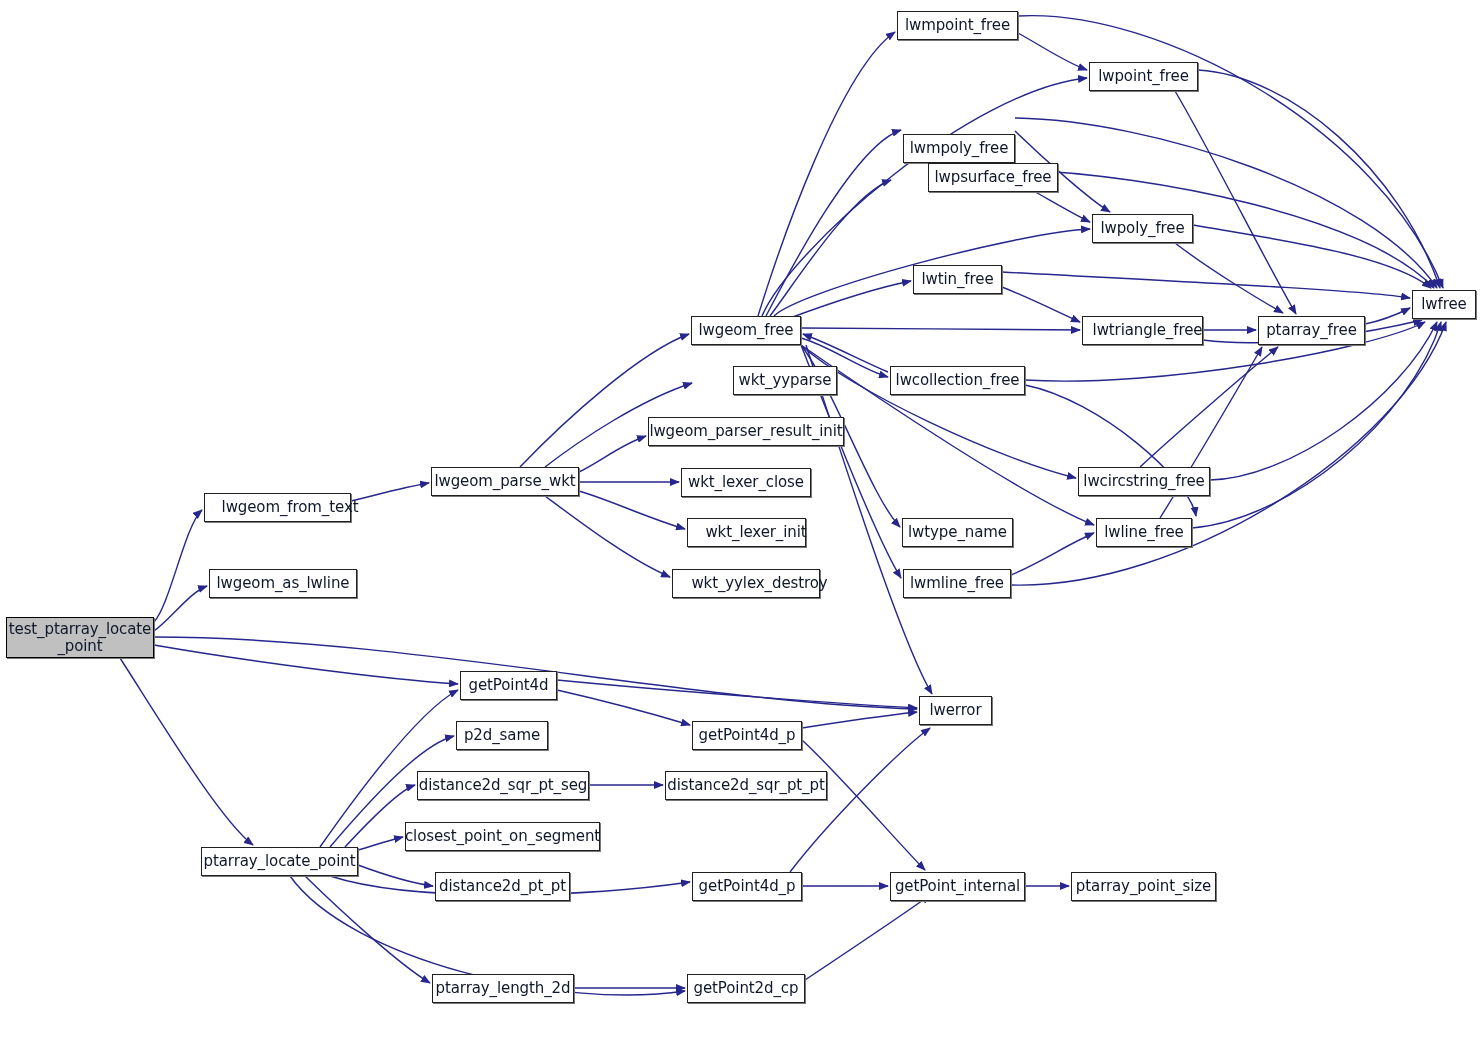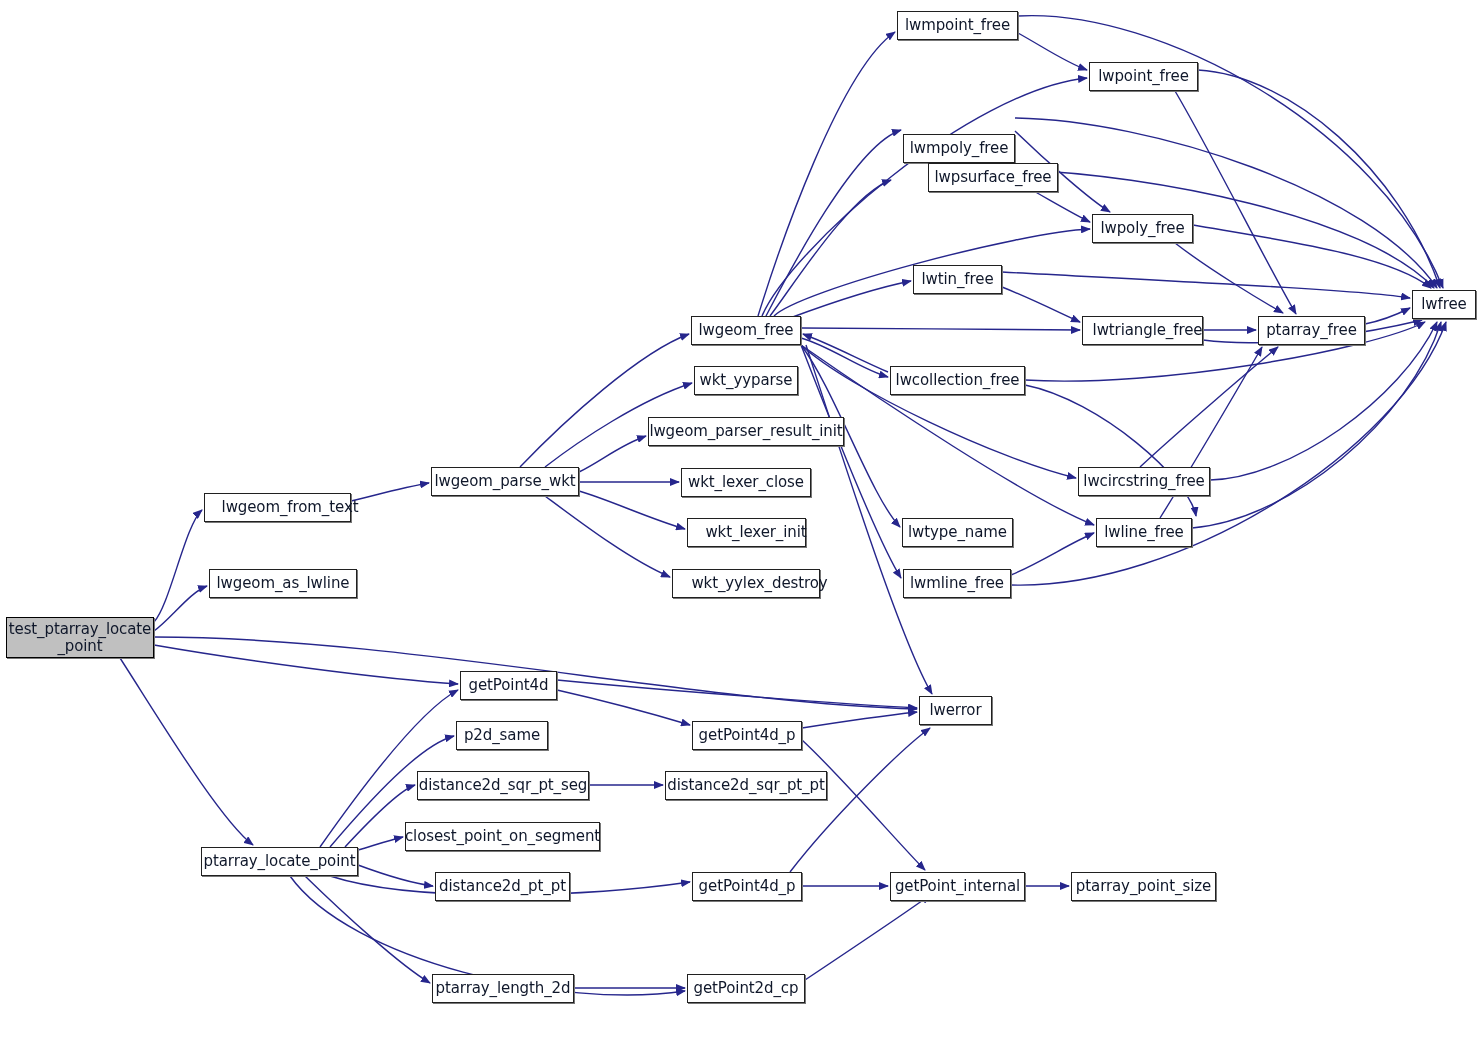--- a/index.html
+++ b/index.html
@@ -127,21 +127,21 @@
         <path d="M805,980 C850,950 910,910 930,895" fill="none" stroke="#26268c" stroke-width="1.4" marker-end="url(#arrow)"></path>
       </g>
   </svg>
   <div id="node-layer">
       <div class="node root" style="left: 6px; top: 617px; width: 148px; height: 41px;">test_ptarray_locate
 _point</div>
       <div class="node" style="left: 204px; top: 493px; width: 147px; height: 29px; padding-left: 25px;">lwgeom_from_text</div>
       <div class="node" style="left: 209px; top: 569px; width: 148px; height: 29px;">lwgeom_as_lwline</div>
       <div class="node" style="left: 431px; top: 467px; width: 148px; height: 29px;">lwgeom_parse_wkt</div>
       <div class="node" style="left: 691px; top: 316px; width: 110px; height: 29px;">lwgeom_free</div>
-      <div class="node" style="left: 694px; top: 366px; width: 104px; height: 29px;">wkt_yyparse</div>
+      <div class="node" style="left: 733px; top: 366px; width: 104px; height: 29px;">wkt_yyparse</div>
       <div class="node" style="left: 648px; top: 417px; width: 196px; height: 29px;">lwgeom_parser_result_init</div>
       <div class="node" style="left: 681px; top: 468px; width: 130px; height: 29px;">wkt_lexer_close</div>
       <div class="node" style="left: 687px; top: 518px; width: 119px; height: 29px; padding-left: 19px;">wkt_lexer_init</div>
       <div class="node" style="left: 672px; top: 569px; width: 148px; height: 29px; padding-left: 27px;">wkt_yylex_destroy</div>
       <div class="node" style="left: 897px; top: 11px; width: 121px; height: 29px;">lwmpoint_free</div>
       <div class="node" style="left: 1089px; top: 62px; width: 109px; height: 29px;">lwpoint_free</div>
       <div class="node" style="left: 903px; top: 113px; width: 112px; height: 29px; margin-top: 21px;">lwmpoly_free</div>
       <div class="node" style="left: 893px; top: 163px; width: 130px; height: 29px; margin-left: 35px;">lwpsurface_free</div>
       <div class="node" style="left: 1092px; top: 214px; width: 101px; height: 29px;">lwpoly_free</div>
       <div class="node" style="left: 913px; top: 265px; width: 89px; height: 29px;">lwtin_free</div>

